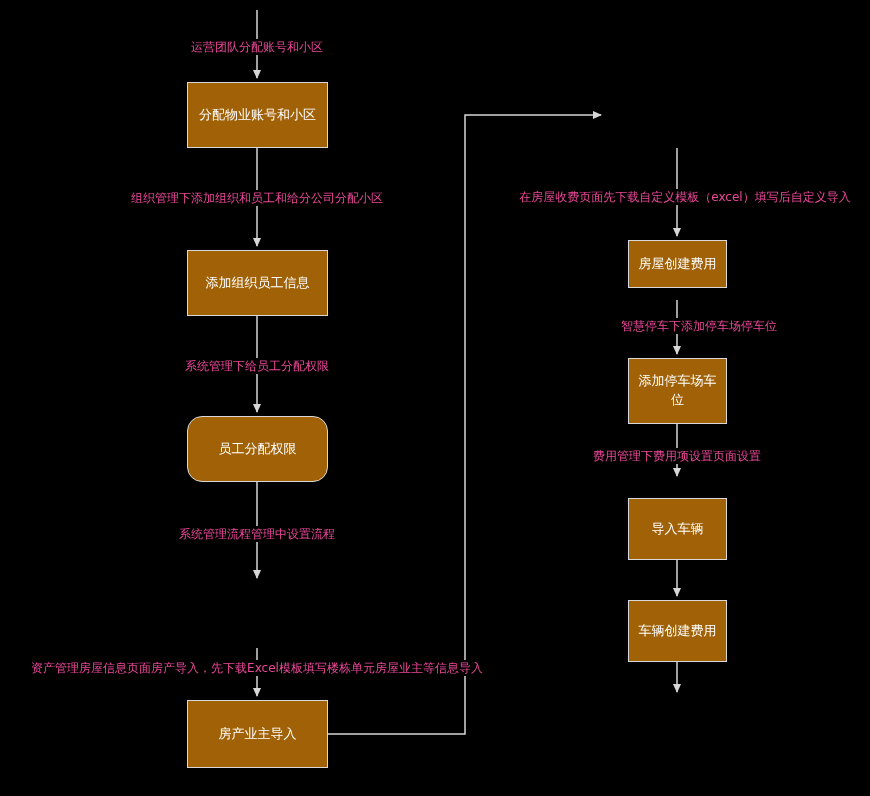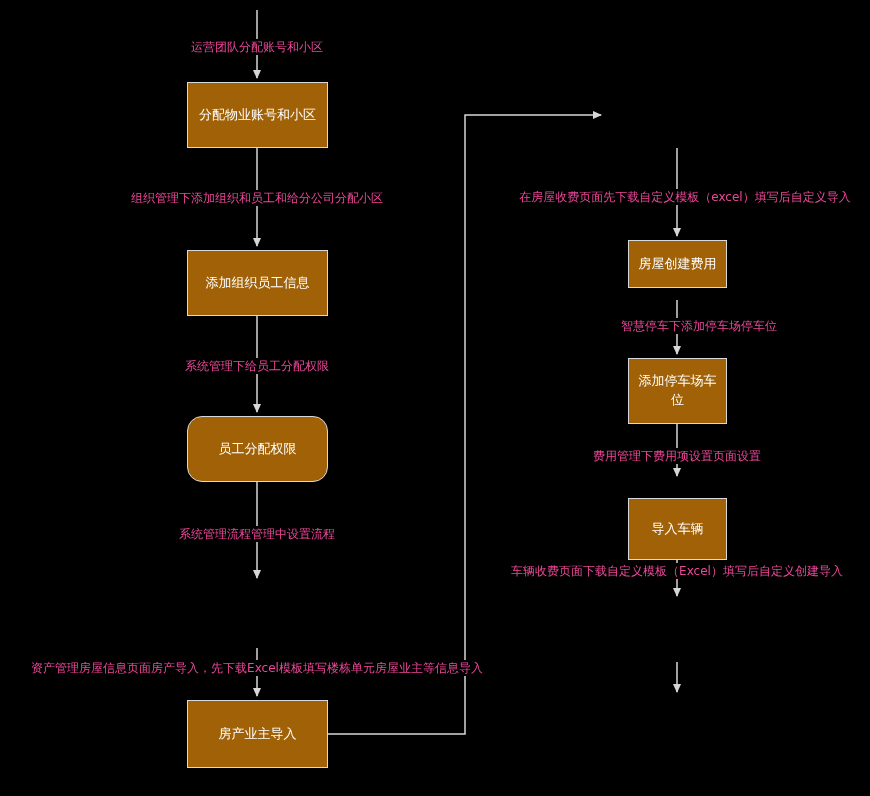--- a/index.html
+++ b/index.html
@@ -68,24 +68,24 @@
   </svg>
 
   <div class="edge-label" style="left:257px; top:39px;">运营团队分配账号和小区</div>
   <div class="edge-label" style="left:257px; top:190px;">组织管理下添加组织和员工和给分公司分配小区</div>
   <div class="edge-label" style="left:257px; top:358px;">系统管理下给员工分配权限</div>
   <div class="edge-label" style="left:257px; top:526px;">系统管理流程管理中设置流程</div>
   <div class="edge-label" style="left:257px; top:660px;">资产管理房屋信息页面房产导入，先下载Excel模板填写楼栋单元房屋业主等信息导入</div>
   <div class="edge-label" style="left:685px; top:189px;">在房屋收费页面先下载自定义模板（excel）填写后自定义导入</div>
   <div class="edge-label" style="left:699px; top:318px;">智慧停车下添加停车场停车位</div>
   <div class="edge-label" style="left:677px; top:448px;">费用管理下费用项设置页面设置</div>
-  <div class="edge-label" style="left:677px; top:563px;">车辆收费页面下载自定义模板（Excel）填写后自定义创建导入</div>
 
   <div class="node" style="left:187px; top:82px; width:141px; height:66px;">分配物业账号和小区</div>
   <div class="node" style="left:187px; top:250px; width:141px; height:66px;">添加组织员工信息</div>
   <div class="node" style="left:187px; top:416px; width:141px; height:66px;border-radius:15px;">员工分配权限</div>
   <div class="node" style="left:187px; top:700px; width:141px; height:68px;">房产业主导入</div>
 
   <div class="node" style="left:628px; top:240px; width:99px; height:48px;font-family:Liberation Serif, serif;">房屋创建费用</div>
   <div class="node" style="left:628px; top:358px; width:99px; height:66px;">添加停车场车位</div>
   <div class="node" style="left:628px; top:480px; width:99px; height:62px;margin-top:18px;">导入车辆</div>
+  <div class="node" style="left:628px; top:600px; width:99px; height:62px;">车辆创建费用</div>
 
 </div>
 
 </body></html>

